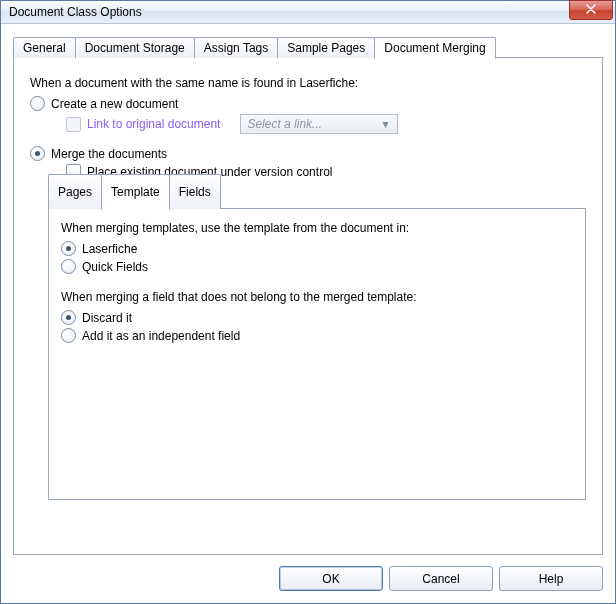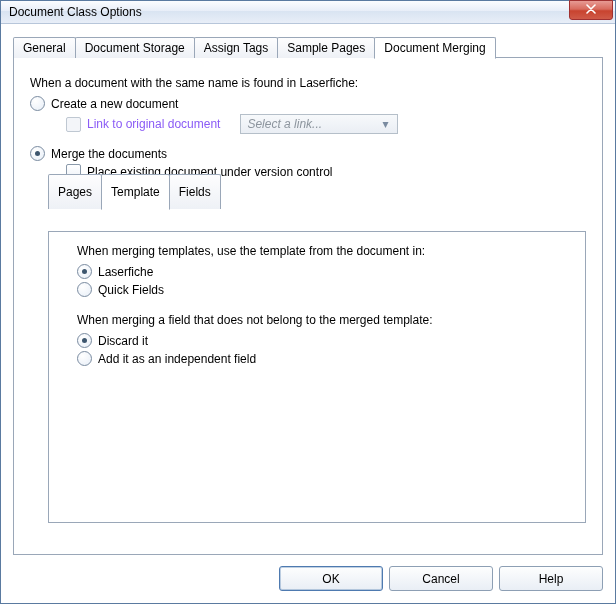--- a/index.html
+++ b/index.html
@@ -172,27 +172,26 @@
   }
   .inner-tab.active {
     background: #fff;
     position: relative;
     top: 1px;
     border-bottom: 1px solid #fff;
     z-index: 3;
   }
   .inner-panel {
     border: 1px solid #9aa7b8;
-    padding: 10px 28px;
+    padding: 10px 12px;
     height: 292px;
     box-sizing: border-box;
     position: relative;
     top: -1px;
     z-index: 1;
-    margin-top: 23px;
   }
   .inner-panel .section-label { margin-top: 2px; }
   .inner-panel .group2 { margin-top: 16px; }
   
   .button-row {
     display: flex;
     justify-content: flex-end;
     gap: 6px;
     padding: 10px 12px 12px 0;
   }

